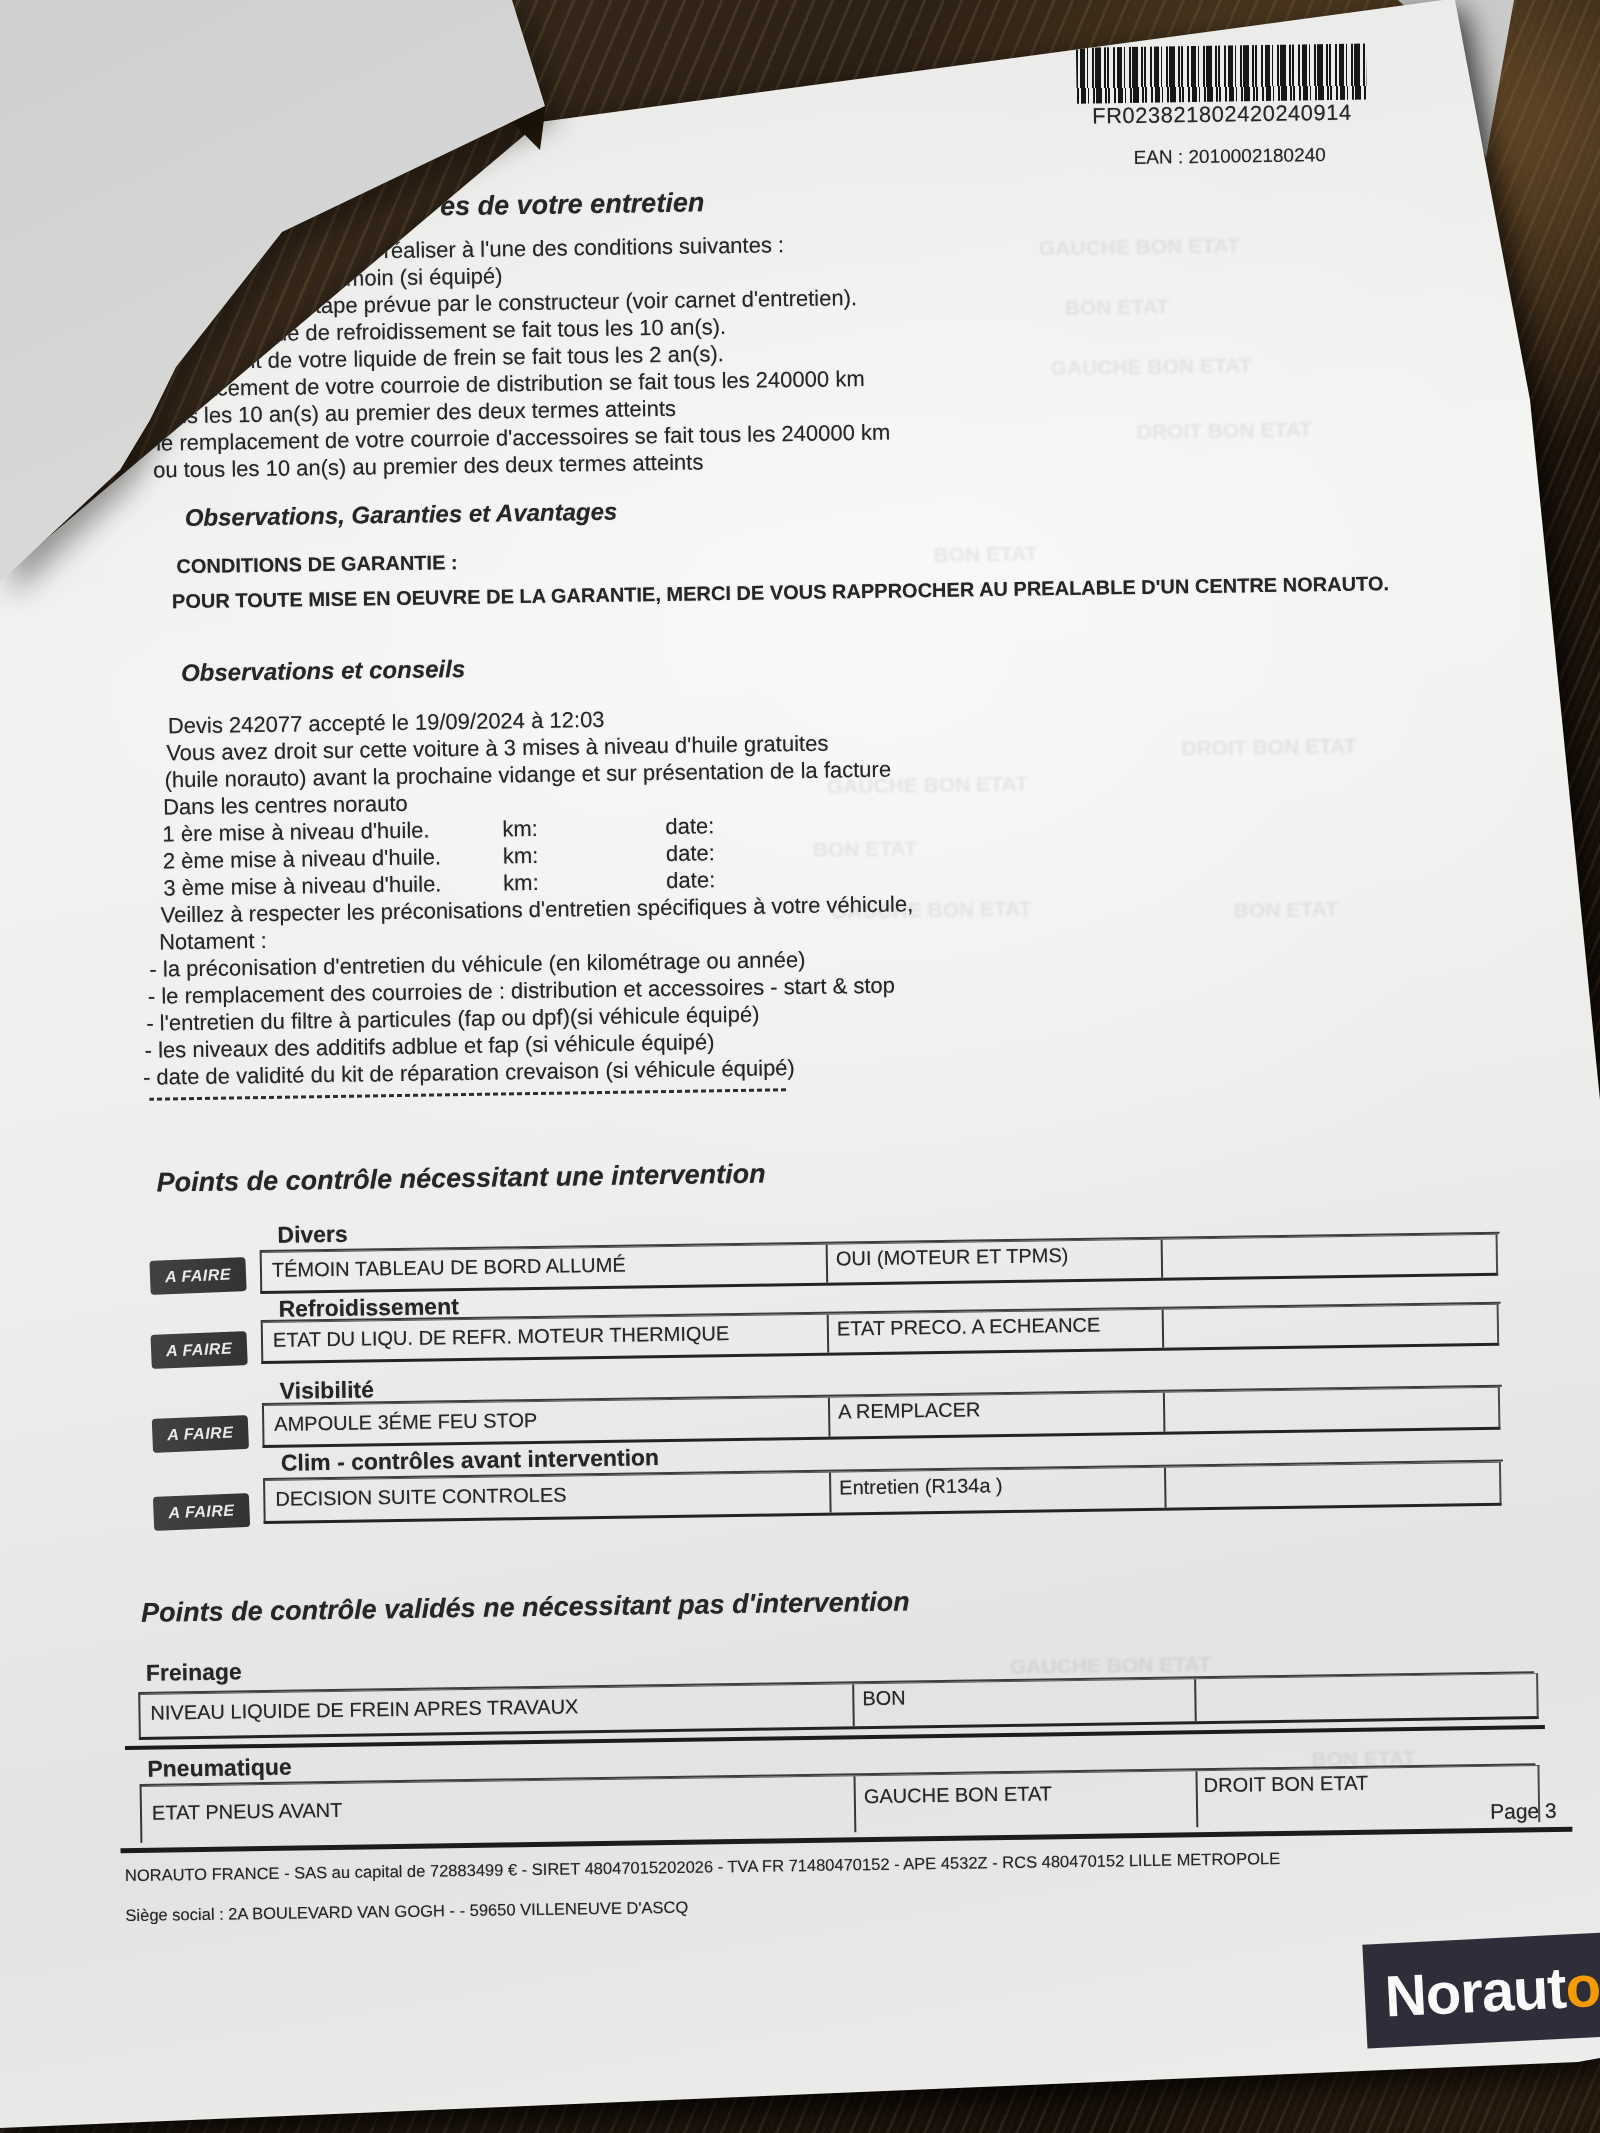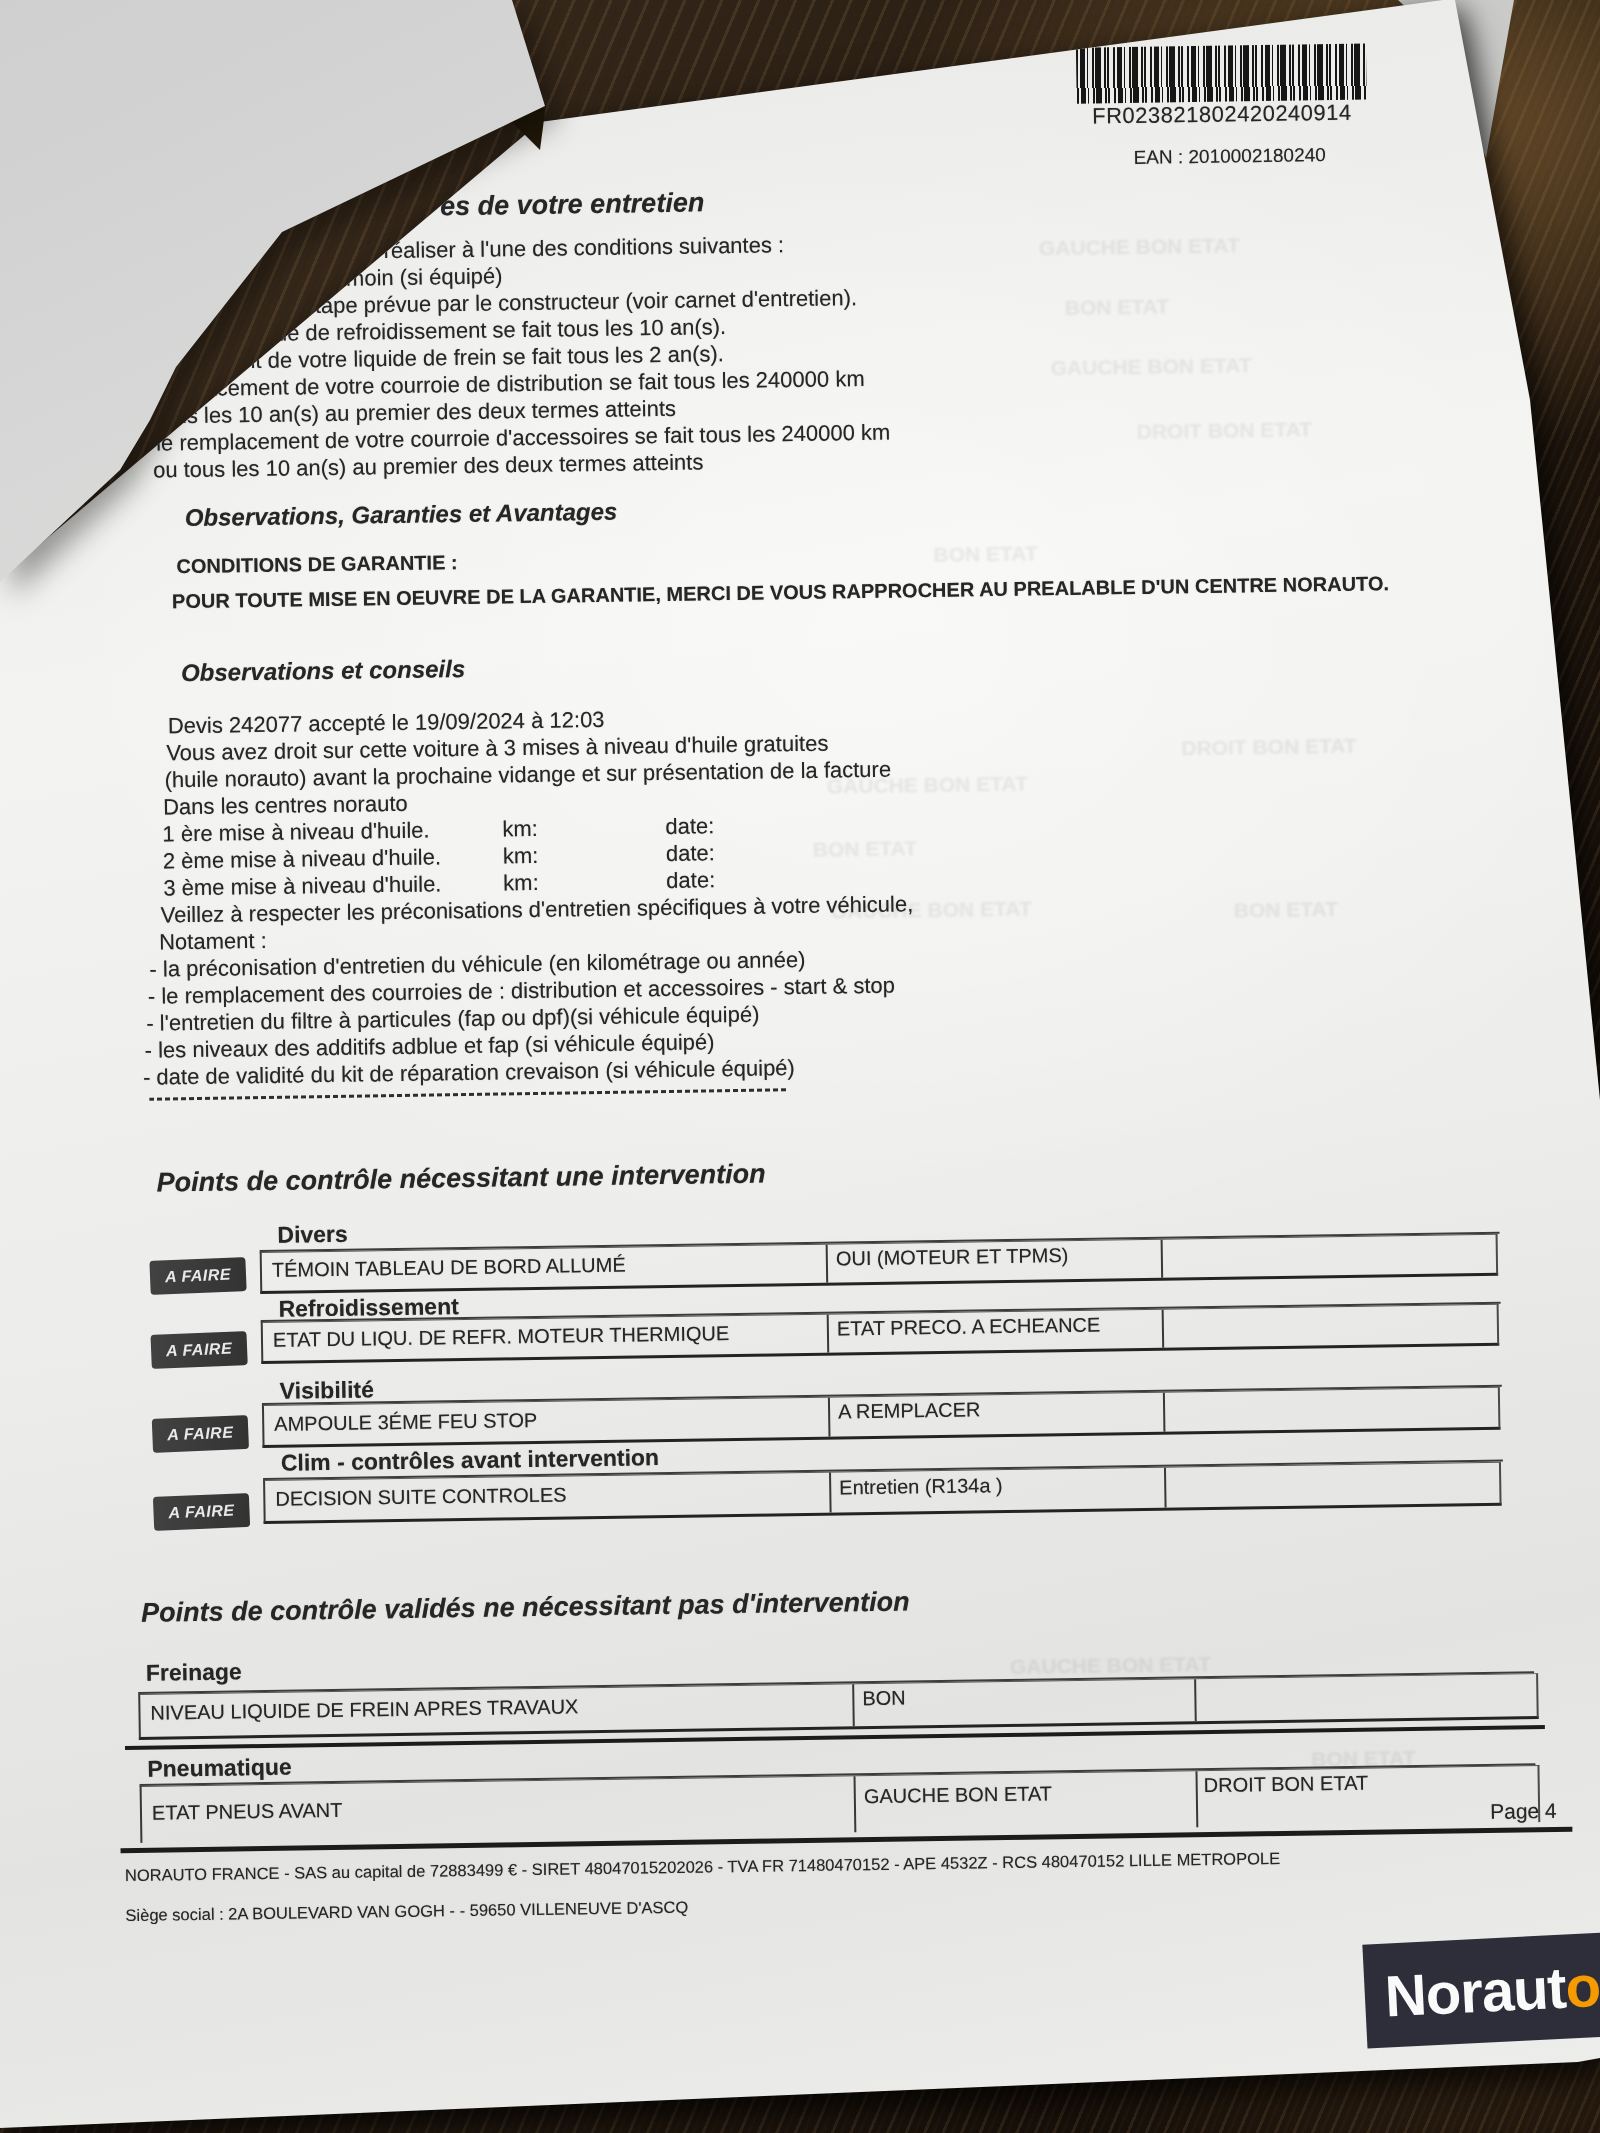--- a/index.html
+++ b/index.html
@@ -173,21 +173,21 @@
       <div class="t" style="left:136px;top:1746px;font-size:23px;font-weight:700">Pneumatique</div>
       <div class="rule" style="left:128px;top:1774px;width:1396px;height:2px"></div>
       <div class="rowbox" style="left:128px;top:1776px;width:1396px;height:56px;border-bottom:none">
         <div class="vdiv" style="left:712px"></div>
         <div class="vdiv" style="left:1054px"></div>
       </div>
       <div class="t caps" style="left:140px;top:1792px">ETAT PNEUS AVANT</div>
       <div class="t caps" style="left:852px;top:1786px">GAUCHE BON ETAT</div>
       <div class="t caps" style="left:1192px;top:1780px">DROIT BON ETAT</div>
 
-      <div class="t" style="left:1478px;top:1810px;font-size:21px">Page 4</div>
+      <div class="t" style="left:1478px;top:1810px;font-size:21px">Page 3</div>
       <div class="thick" style="left:108px;top:1838px;width:1452px;height:5px"></div>
       <div class="t" style="left:112px;top:1856px;font-size:16.5px">NORAUTO FRANCE - SAS au capital de 72883499 € - SIRET 48047015202026 - TVA FR 71480470152 - APE 4532Z - RCS 480470152 LILLE METROPOLE</div>
       <div class="t" style="left:112px;top:1896px;font-size:16.5px">Siège social : 2A BOULEVARD VAN GOGH -  - 59650 VILLENEUVE D'ASCQ</div>
 
       <div class="logo">
         <span class="main">Noraut</span>
             <span class="o">o</span>
       </div>
 
     </div>

